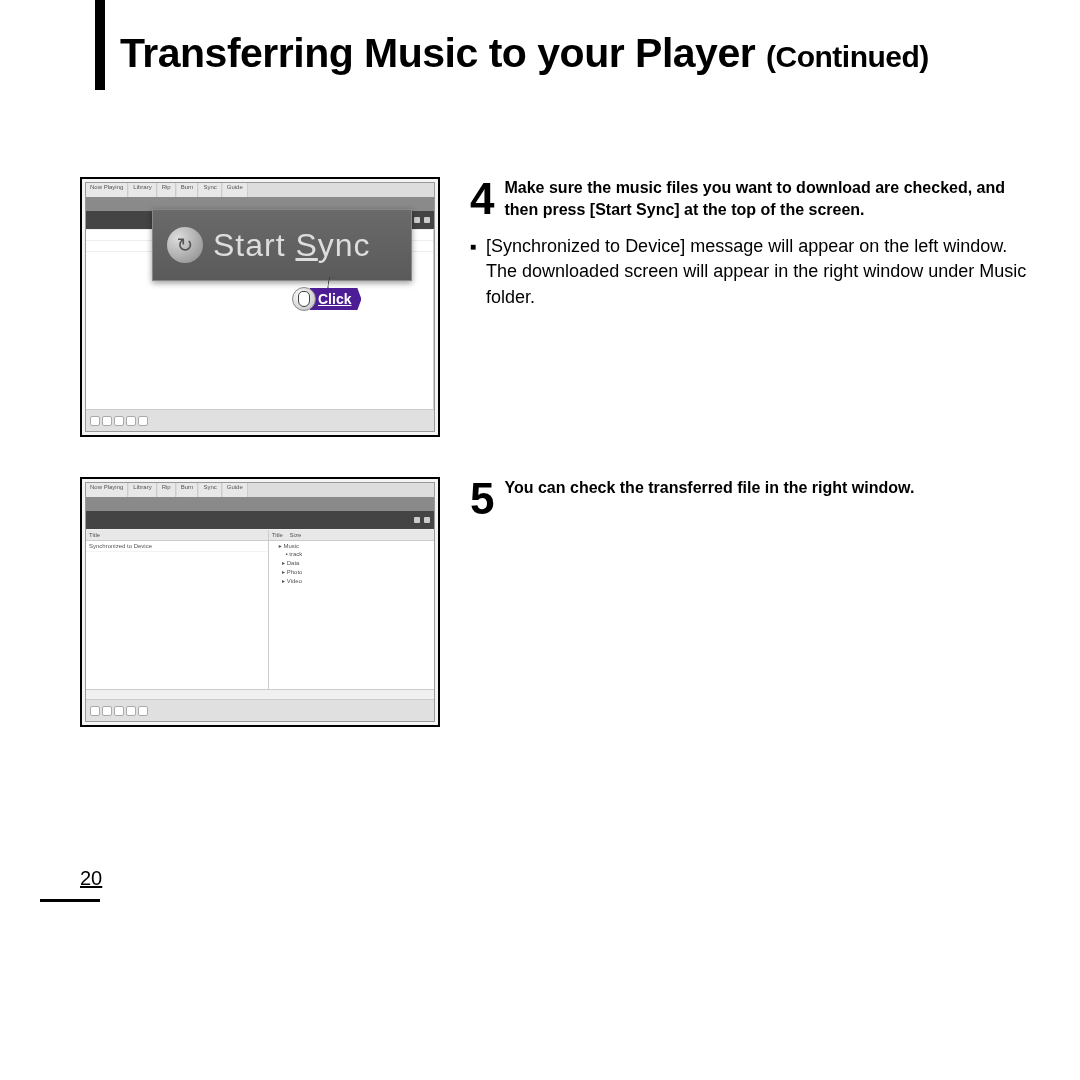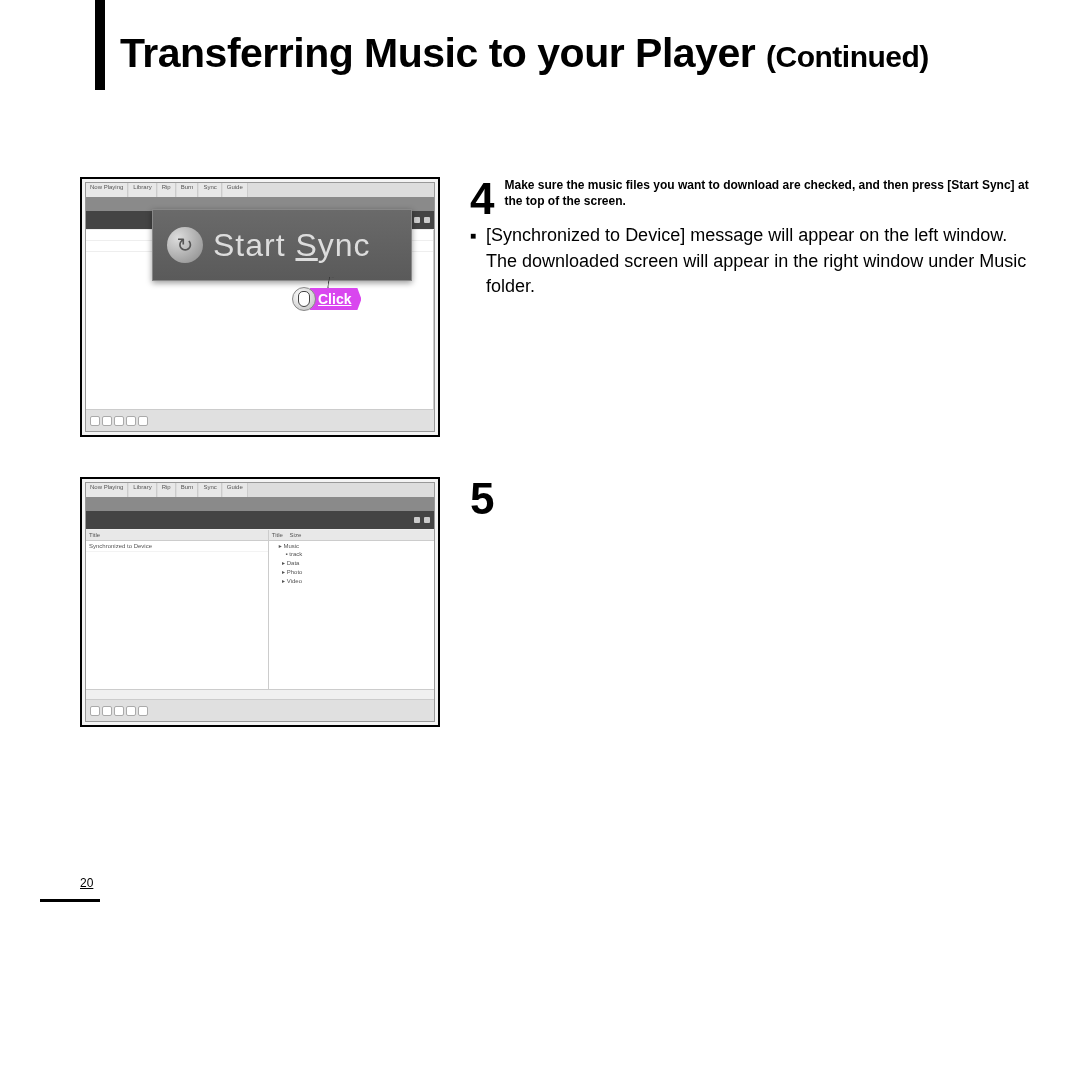--- a/index.html
+++ b/index.html
@@ -153,21 +153,21 @@
     position:relative;
     z-index:2;
   }
   .mouse-icon::after{
     content:"";
     width:10px;height:14px;border:1.5px solid #444;border-radius:5px 5px 6px 6px;
     background:#fff;
     position:relative;
   }
   .click-flag{
-    background:#d946ef;color:#fff;font-weight:bold;font-size:14px;
+    background:#4c1d95;color:#fff;font-weight:bold;font-size:14px;
     padding:3px 10px 3px 8px;
     margin-left:-6px;
     clip-path: polygon(0 0, 92% 0, 100% 50%, 92% 100%, 0 100%);
     text-decoration: underline;
   }
   .arrow-line{
     position:absolute;
     top: 100px; left: 245px;
     width: 30px; height: 20px;
     border-left:1.5px solid #333;
@@ -178,21 +178,21 @@
   
   .step-text { flex: 1; }
   .step-num {
     font-size: 44px;
     font-weight: bold;
     float: left;
     margin-right: 10px;
     line-height: 1;
   }
   .step-bold {
-    font-size: 12px;
+    font-size: 16px;
     font-weight: bold;
     line-height: 1.35;
   }
   .step-detail {
     margin-top: 14px;
     font-size: 18px;
     line-height: 1.4;
     display:flex;
     gap:10px;
   }
@@ -214,21 +214,21 @@
   .tree-row{font-size:6px;padding:1px 3px 1px 10px;color:#555;}
   .wmp5-status{
     position:absolute;bottom:22px;left:0;right:0;height:10px;
     background:#f0f0f0;border-top:1px solid #ccc;
     font-size:5px;color:#777;display:flex;justify-content:space-between;padding:1px 4px;
   }
   .page-number{
     position:absolute;
     bottom:30px;
     left:80px;
-    font-size:12px;
+    font-size:20px;
     text-decoration:underline;
   }
   .page-number-bar{
     position:absolute;
     bottom:18px;left:40px;width:60px;height:3px;background:#000;
   }
 </style>
 </head>
 <body>
 
@@ -335,18 +335,19 @@
           <div class="ctl"></div>
           <div class="ctl"></div>
           <div class="ctl"></div>
           <div class="ctl"></div>
         </div>
       </div>
     </div>
 
     <div class="step-text">
       <div class="step-num">5</div>
+      <div class="step-bold">You can check the transferred file in the right window.</div>
     </div>
   </div>
 
   <div class="page-number">20</div>
   <div class="page-number-bar"></div>
 </div>
 
 </body></html>

